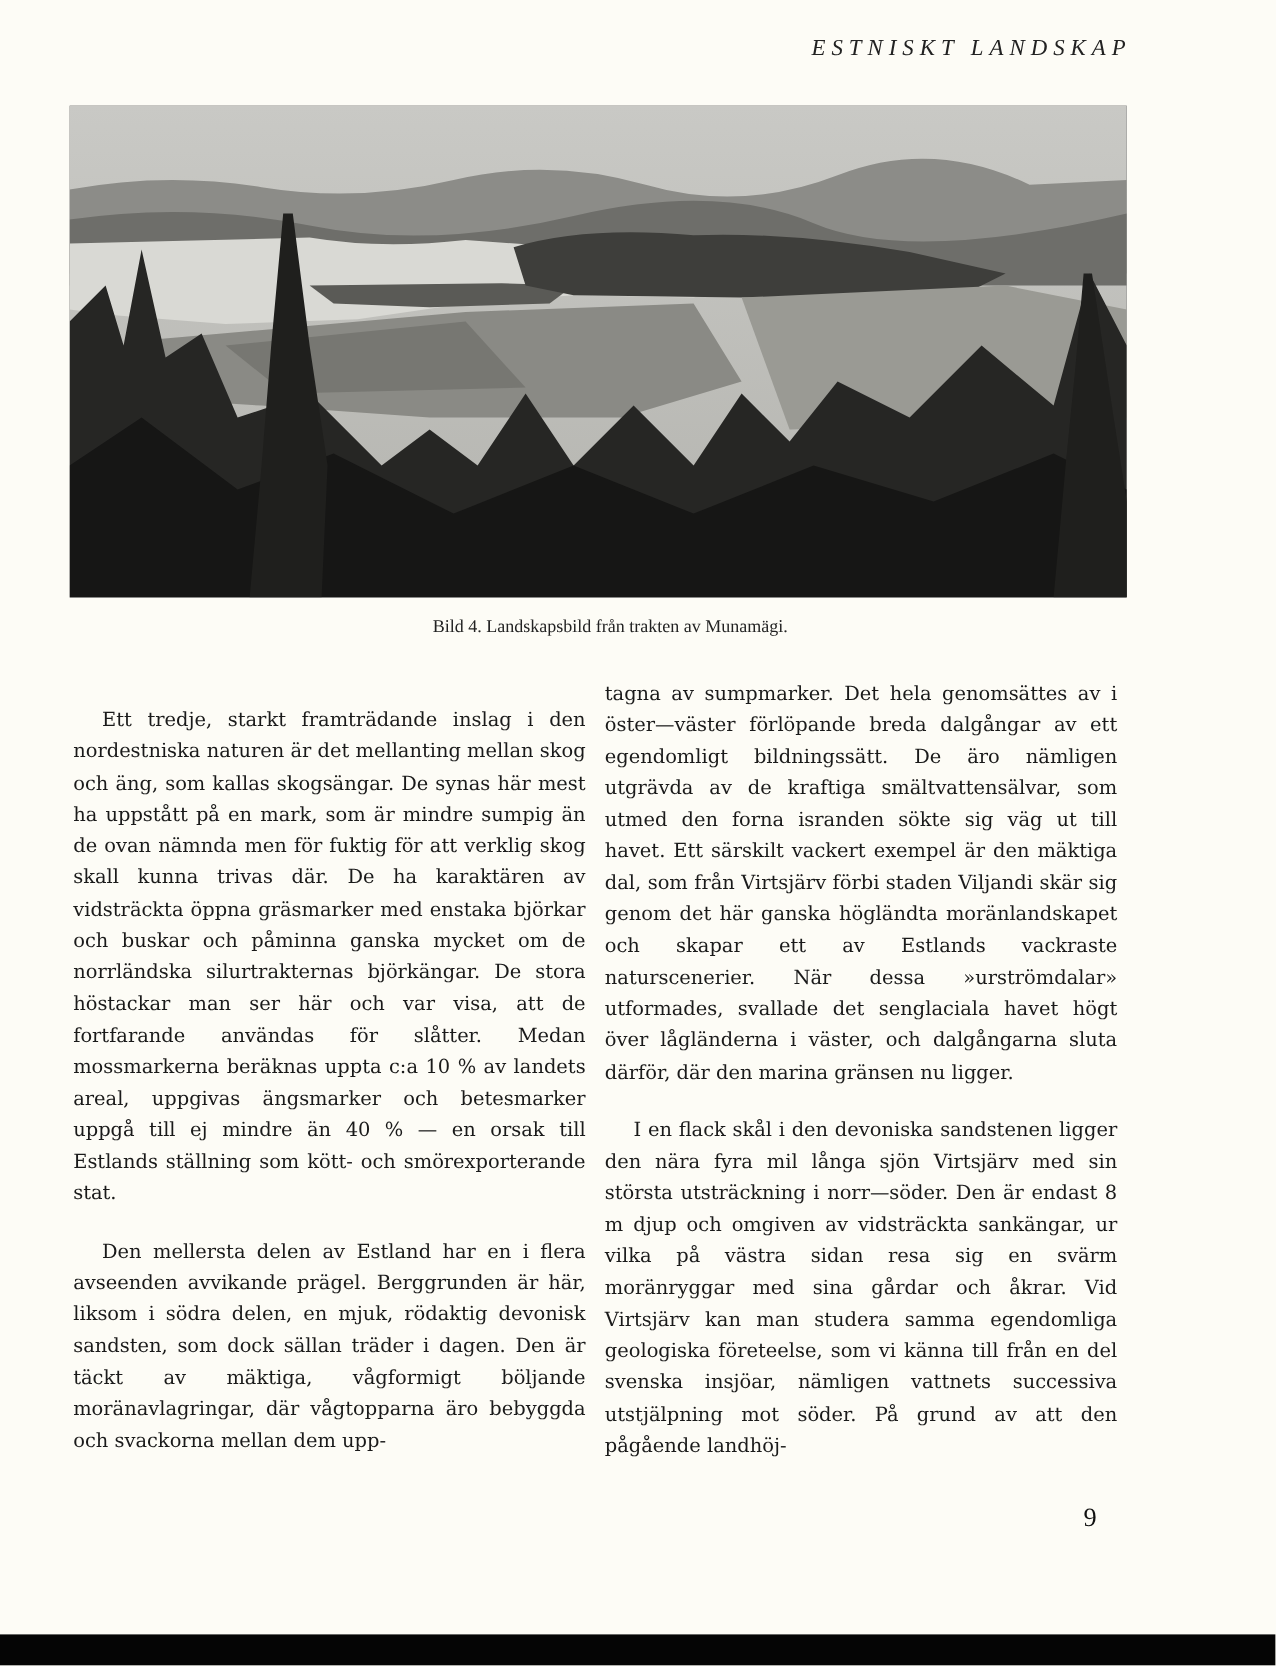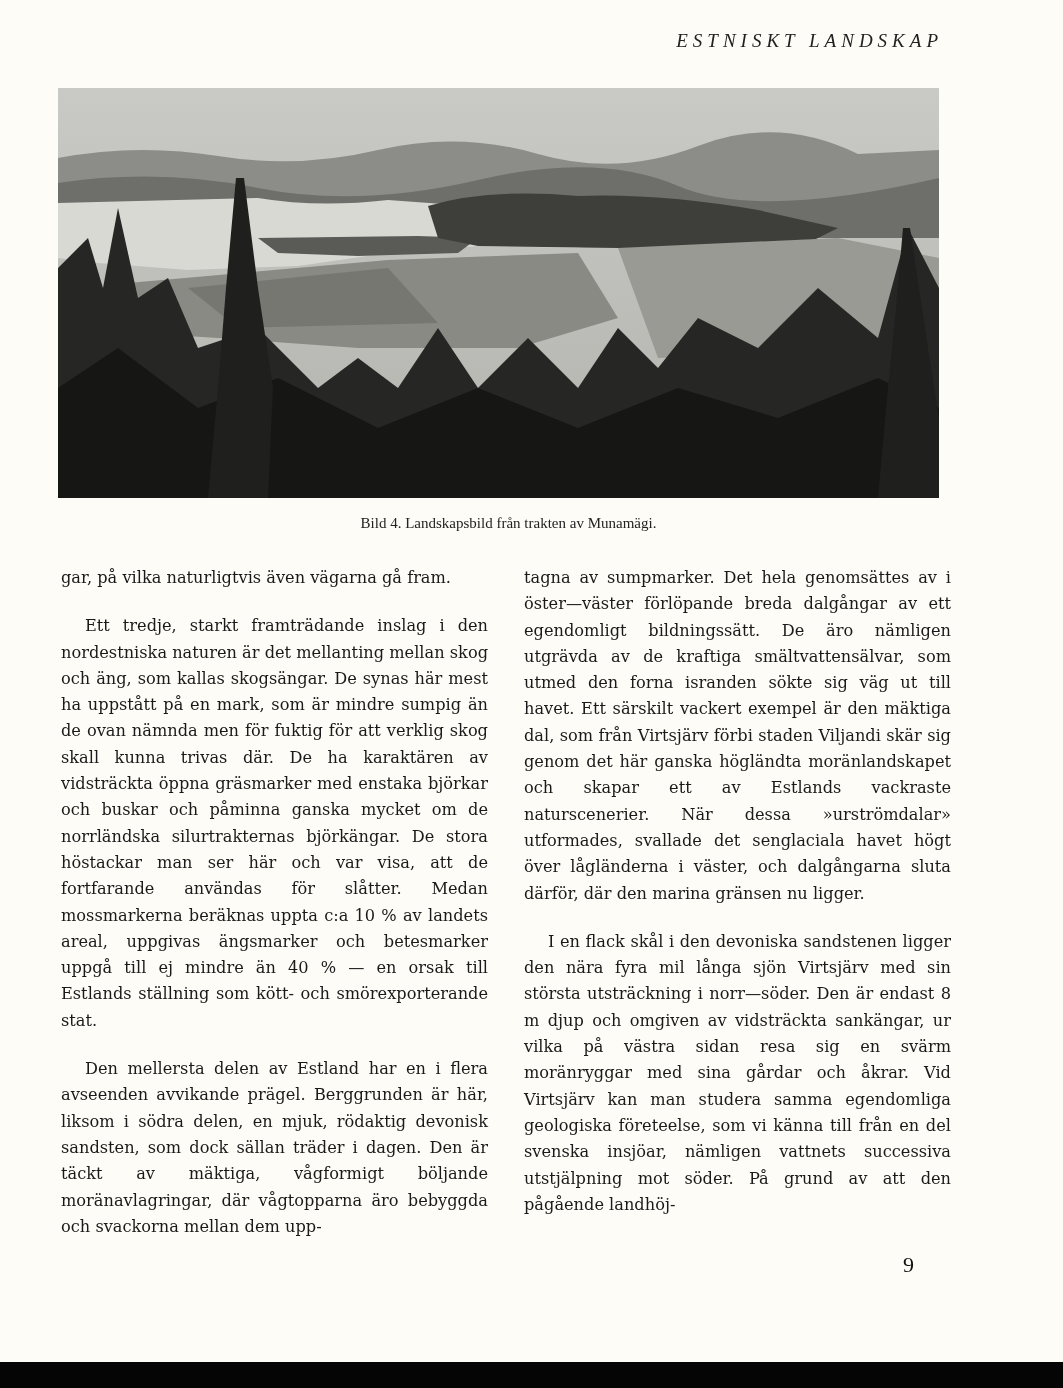--- a/index.html
+++ b/index.html
@@ -25,21 +25,21 @@
     font-family: "Liberation Serif", serif; font-size: 15px; color: #222;
     padding-left: 0;
   }
   .caption span { margin-left: 17px; }
   .col {
     position: absolute; top: 565px; width: 427px;
     font-family: "DejaVu Serif", serif; font-size: 16.2px; line-height: 26.3px;
     text-align: justify; color: #1a1a1a;
   }
   .col.left { left: 61px; }
-  .col.right { left: 524px; }
+  .col.right { left: 504px; }
   .col p { margin: 0; }
   .col p.indent { text-indent: 24px; margin-top: 22px; }
   .col p.first { text-indent: 0; }
   .page-number {
     position: absolute; top: 1252px; left: 903px;
     font-family: "Liberation Serif", serif; font-size: 22px; color: #111;
   }
   .bottom-bar {
     position: absolute; left: 0; right: 0; top: 1362px; height: 26px; background: #050505;
   }
@@ -78,21 +78,20 @@
 
     <path d="M845 140 L852 140 L870 260 L881 330 L881 410 L820 410 L830 300 L838 220 Z" fill="#1f1f1d"></path>
   </svg>
 </div>
 
 <div class="caption">
   <span>Bild 4.  Landskapsbild från trakten av Munamägi.</span>
 </div>
 
 <div class="col left">
-  <p class="first">gar, på vilka naturligtvis även vägarna gå fram.</p>
   <p class="indent">Ett tredje, starkt framträdande inslag i den nordestniska naturen är det mellanting mellan skog och äng, som kallas skogsängar. De synas här mest ha uppstått på en mark, som är mindre sumpig än de ovan nämnda men för fuktig för att verklig skog skall kunna trivas där. De ha karaktären av vidsträckta öppna gräsmarker med enstaka björkar och buskar och påminna ganska mycket om de norrländska silurtrakternas björkängar. De stora höstackar man ser här och var visa, att de fortfarande användas för slåtter. Medan mossmarkerna beräknas uppta c:a 10 % av landets areal, uppgivas ängsmarker och betesmarker uppgå till ej mindre än 40 % — en orsak till Estlands ställning som kött- och smörexporterande stat.</p>
   <p class="indent">Den mellersta delen av Estland har en i flera avseenden avvikande prägel. Berggrunden är här, liksom i södra delen, en mjuk, rödaktig devonisk sandsten, som dock sällan träder i dagen. Den är täckt av mäktiga, vågformigt böljande moränavlagringar, där vågtopparna äro bebyggda och svackorna mellan dem upp-</p>
 </div>
 
 <div class="col right">
   <p class="first">tagna av sumpmarker. Det hela genomsättes av i öster—väster förlöpande breda dalgångar av ett egendomligt bildningssätt. De äro nämligen utgrävda av de kraftiga smältvattensälvar, som utmed den forna isranden sökte sig väg ut till havet. Ett särskilt vackert exempel är den mäktiga dal, som från Virtsjärv förbi staden Viljandi skär sig genom det här ganska högländta moränlandskapet och skapar ett av Estlands vackraste naturscenerier. När dessa »urströmdalar» utformades, svallade det senglaciala havet högt över lågländerna i väster, och dalgångarna sluta därför, där den marina gränsen nu ligger.</p>
   <p class="indent">I en flack skål i den devoniska sandstenen ligger den nära fyra mil långa sjön Virtsjärv med sin största utsträckning i norr—söder. Den är endast 8 m djup och omgiven av vidsträckta sankängar, ur vilka på västra sidan resa sig en svärm moränryggar med sina gårdar och åkrar. Vid Virtsjärv kan man studera samma egendomliga geologiska företeelse, som vi känna till från en del svenska insjöar, nämligen vattnets successiva utstjälpning mot söder. På grund av att den pågående landhöj-</p>
 </div>
 
 <div class="page-number">9</div>

